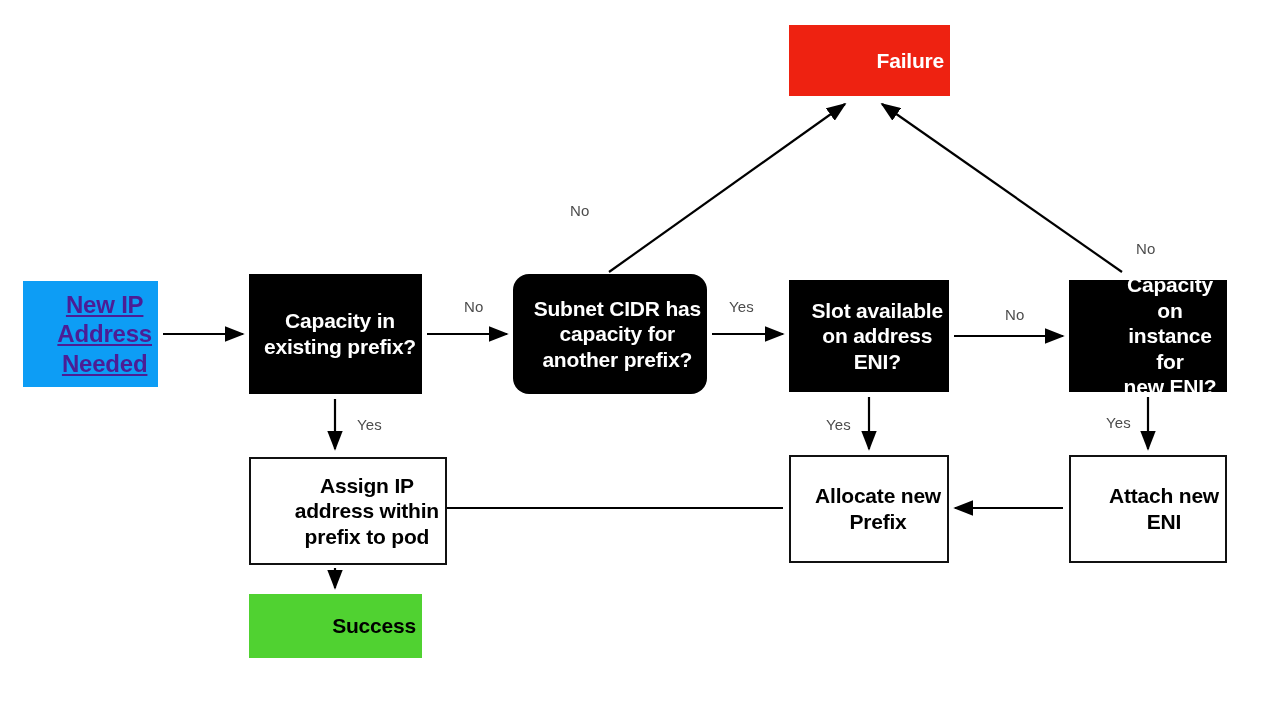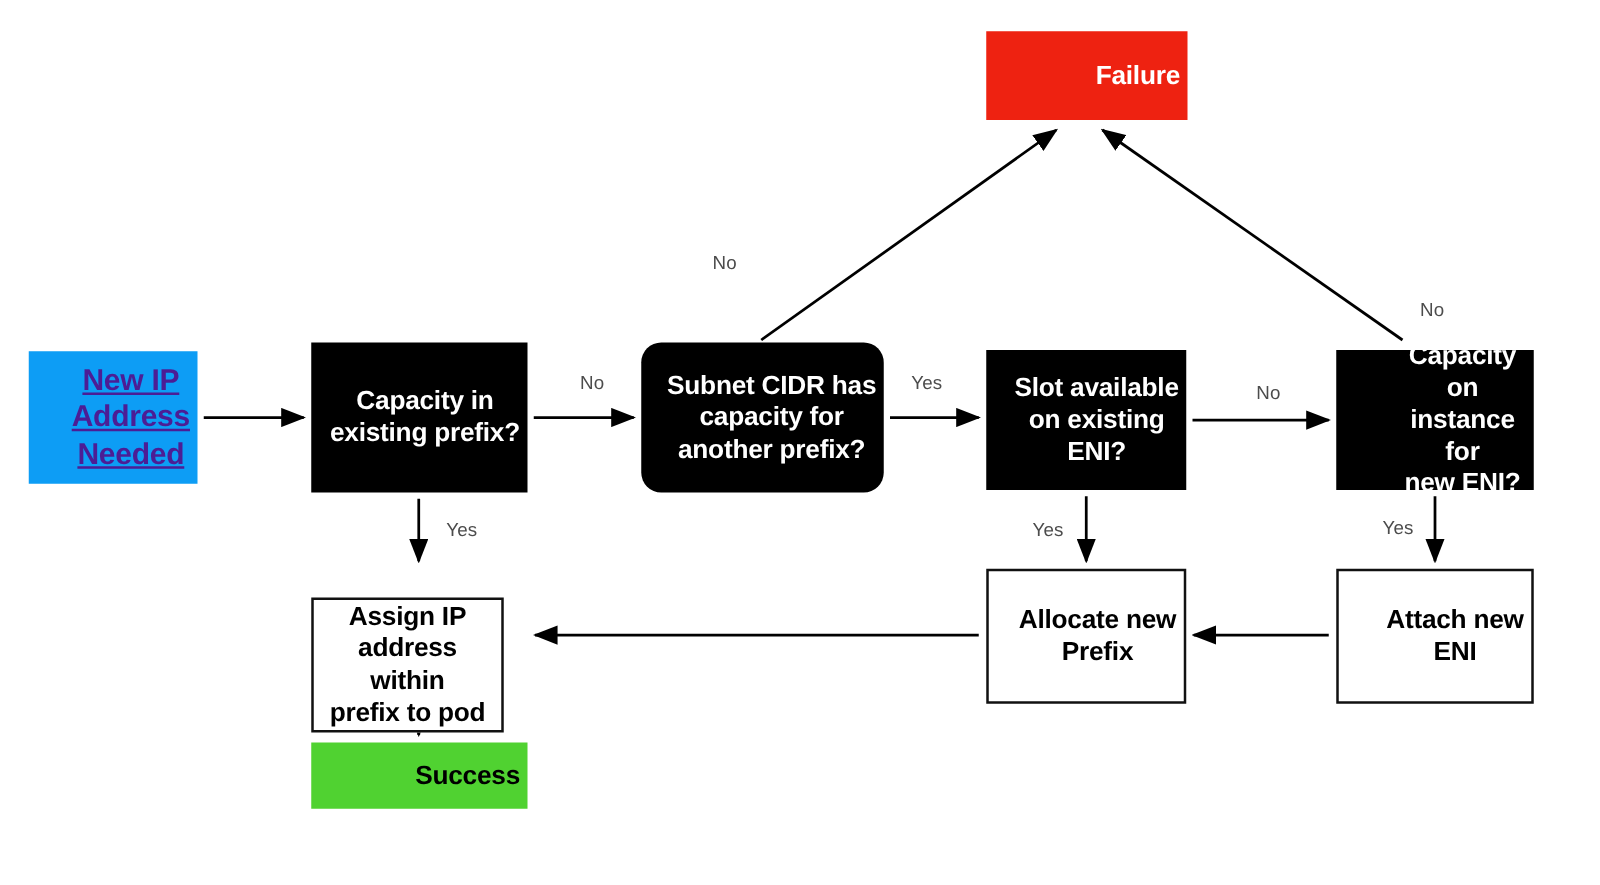--- a/index.html
+++ b/index.html
@@ -114,42 +114,42 @@
         <span class="label">Capacity in
 existing prefix?</span>
       </div>
       <div class="node decision" style="left: 513px; top: 274px; width: 194px; height: 120px; border-radius: 16px;">
         <span class="label">Subnet CIDR has
 capacity for
 another prefix?</span>
       </div>
       <div class="node decision" style="left: 789px; top: 280px; width: 160px; height: 112px;">
         <span class="label">Slot available
-on existing
+on address
 ENI?</span>
       </div>
       <div class="node decision" style="left: 1069px; top: 280px; width: 158px; height: 112px; padding-left: 44px;">
         <span class="label">Capacity on
 instance for
 new ENI?</span>
       </div>
-      <div class="node process" style="left: 249px; top: 478px; width: 154px; height: 108px;">
+      <div class="node process" style="left: 249px; top: 457px; width: 198px; height: 108px;">
         <span class="label">Assign IP
 address within
 prefix to pod</span>
       </div>
       <div class="node process" style="left: 789px; top: 455px; width: 160px; height: 108px;">
         <span class="label">Allocate new
 Prefix</span>
       </div>
       <div class="node process" style="left: 1069px; top: 455px; width: 158px; height: 108px;">
         <span class="label">Attach new
 ENI</span>
       </div>
-      <div class="node terminal-success" style="left: 249px; top: 594px; width: 173px; height: 53px;">
+      <div class="node terminal-success" style="left: 249px; top: 594px; width: 173px; height: 64px;">
         <span class="label">Success</span>
       </div>
       <div class="node terminal-failure" style="left: 789px; top: 25px; width: 161px; height: 71px;">
         <span class="label">Failure</span>
       </div>
     </div>
   <div id="edge-labels-layer">
       <div class="edge-label" style="left: 464px; top: 298px; color: rgb(76, 76, 76);">No</div>
       <div class="edge-label" style="left: 357px; top: 416px; color: rgb(76, 76, 76);">Yes</div>
       <div class="edge-label" style="left: 729px; top: 298px; color: rgb(76, 76, 76);">Yes</div>

